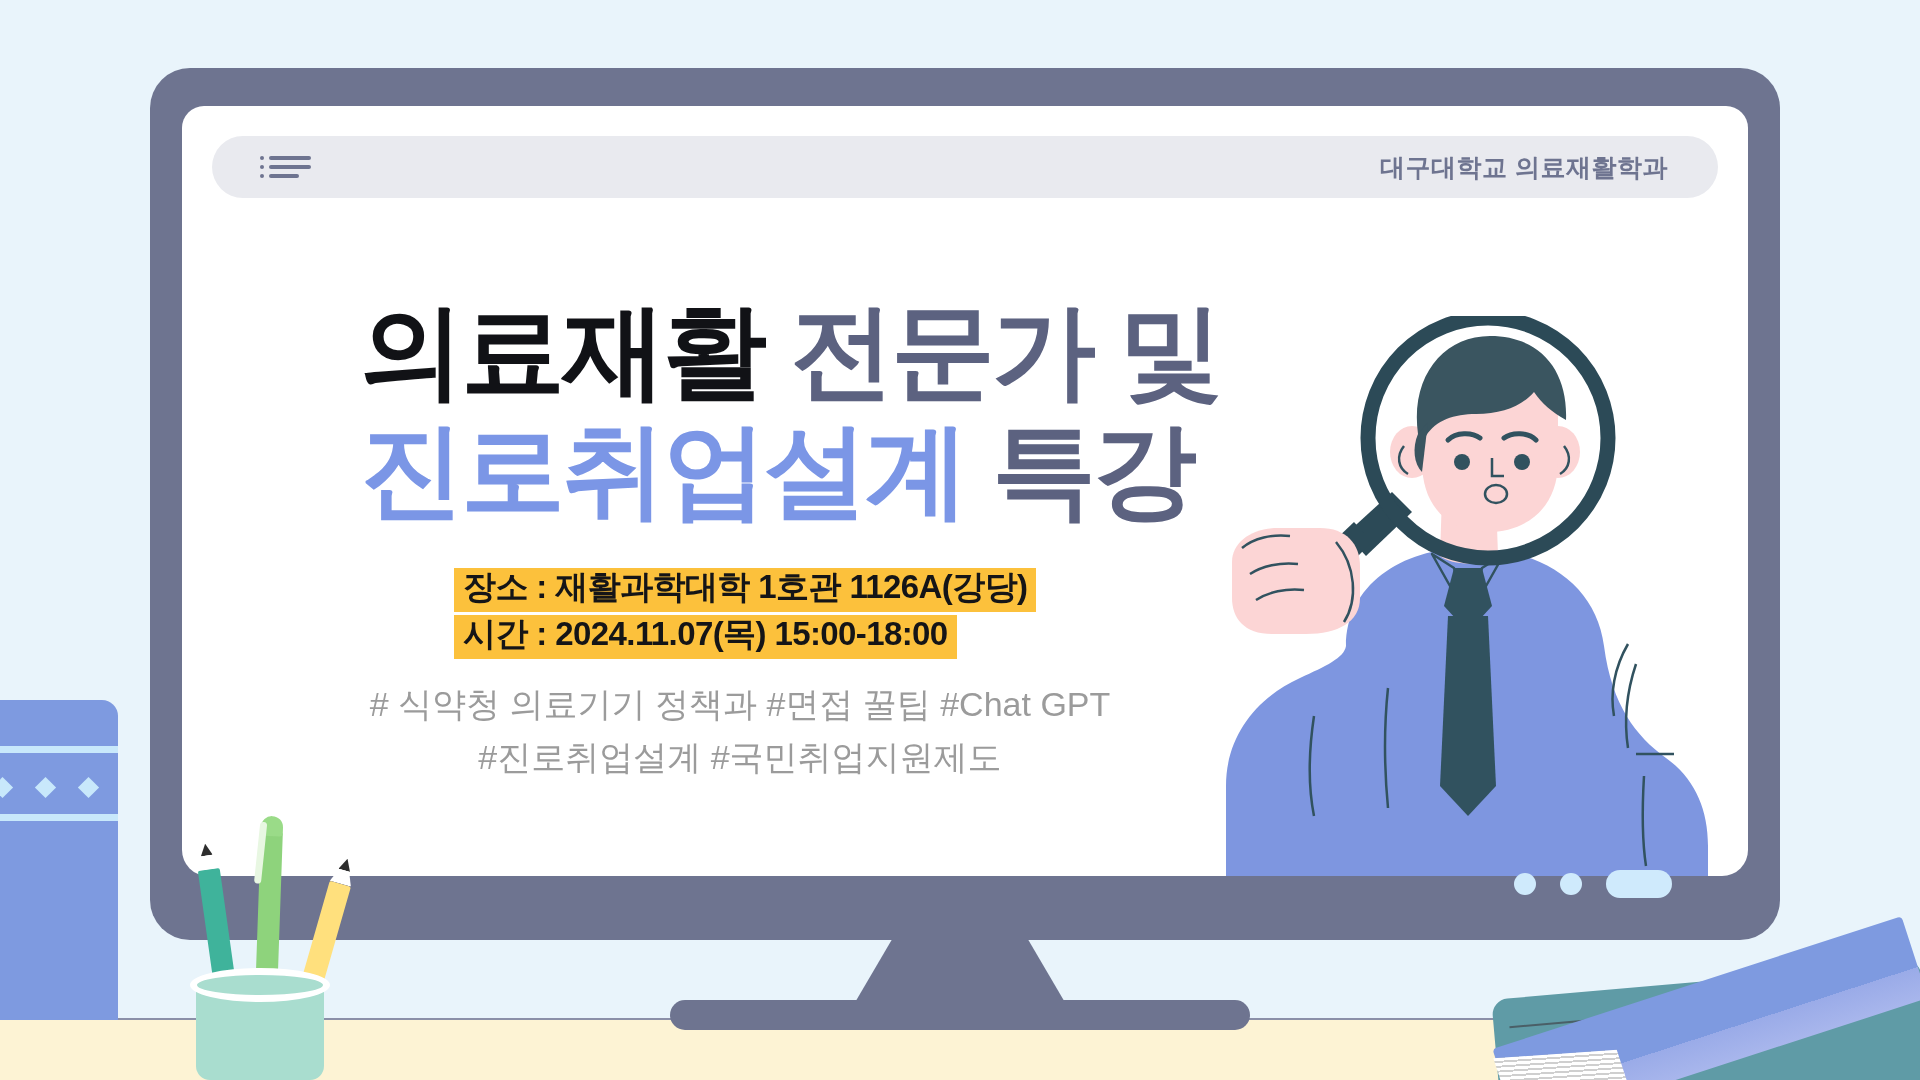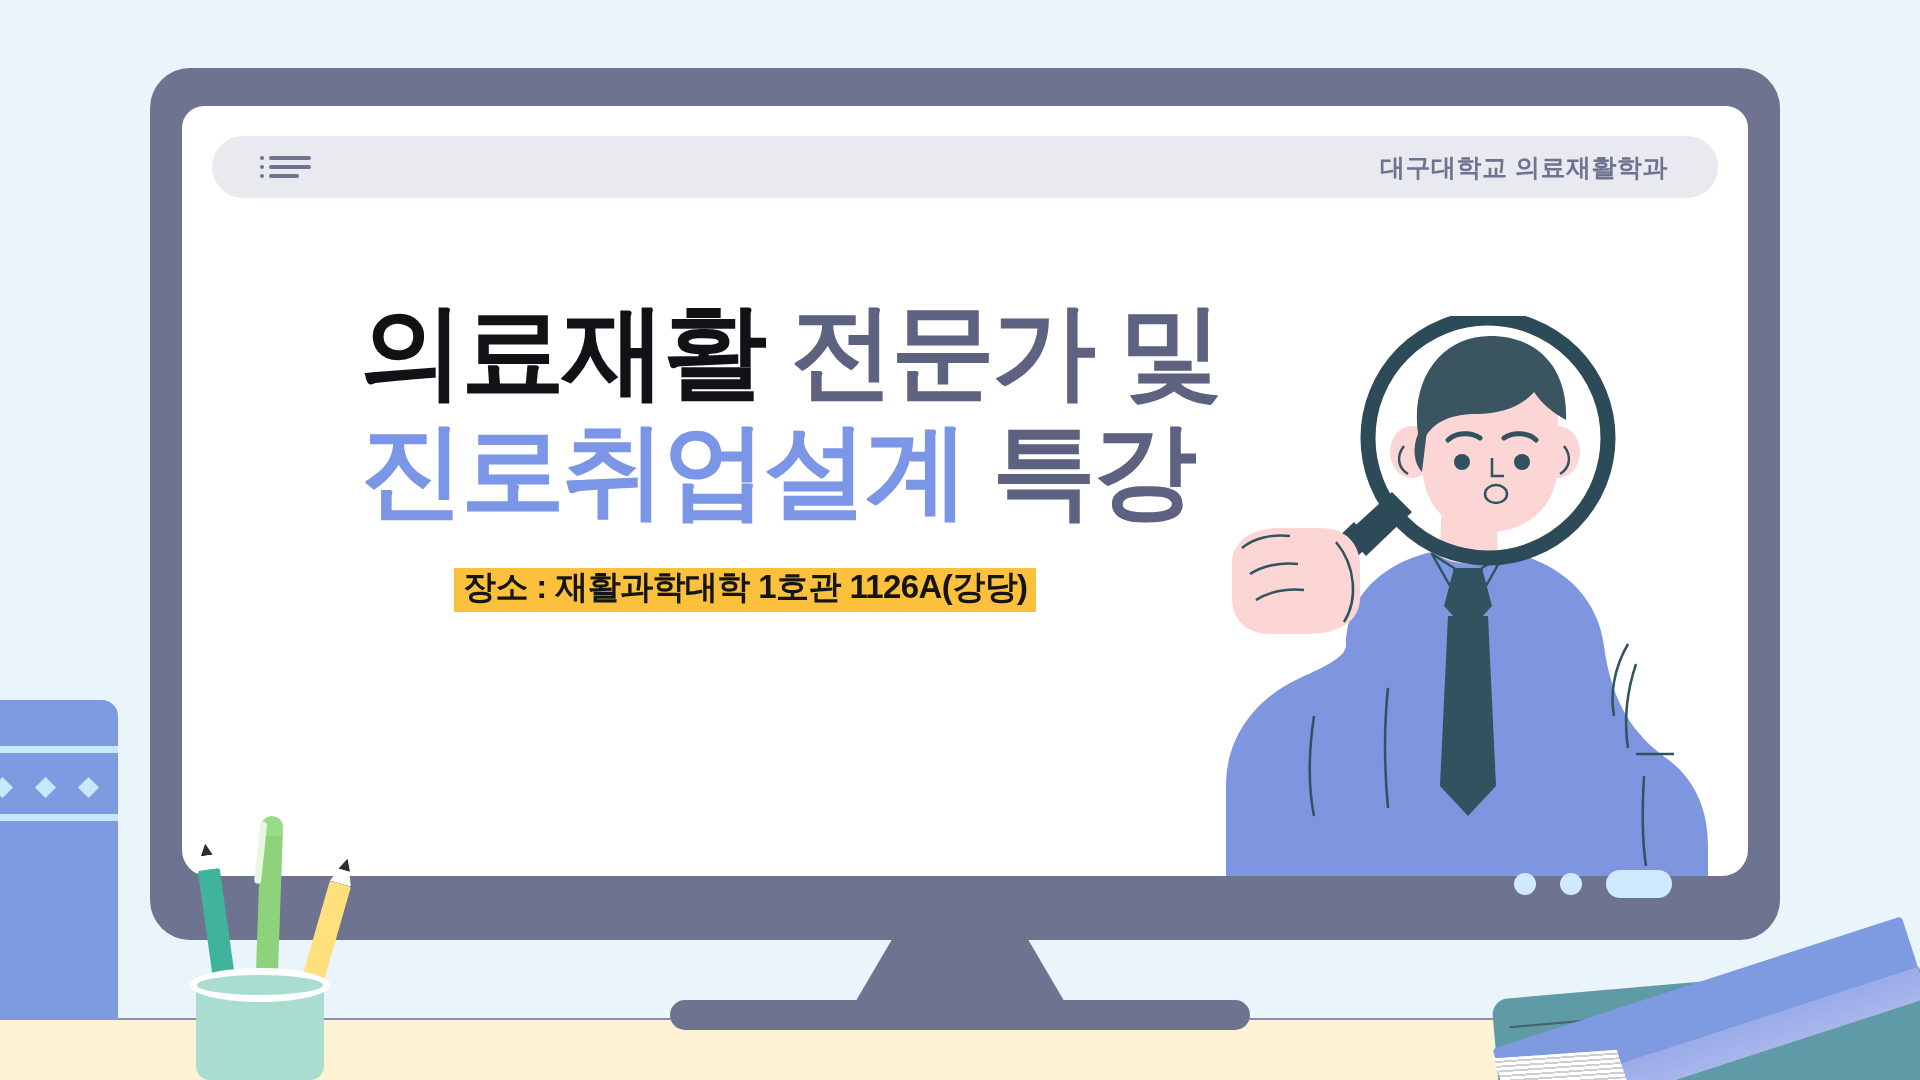--- a/index.html
+++ b/index.html
@@ -236,22 +236,29 @@
           </div>
           <div class="title-line">
             <span class="t-blue">진로취업설계</span><span class="t-gray"> 특강</span>
           </div>
         </div>
 
         <div id="info-block">
           <div class="info-row">
             <span class="hl">장소 : 재활과학대학 1호관 1126A(강당)</span>
           </div>
-        </div>
-
+          <div class="info-row">
+            <span class="hl">시간 : 2024.11.07(목) 15:00-18:00</span>
+          </div>
+        </div>
+
+        <div id="tags-block">
+          <span class="tag-line"># 식약청 의료기기 정책과 #면접 꿀팁 #Chat GPT</span>
+          <span class="tag-line">#진로취업설계 #국민취업지원제도</span>
+        </div>
 
         <div id="illustration">
           <svg viewBox="0 0 560 560" width="560" height="560" xmlns="http://www.w3.org/2000/svg">
 
             <g>
               <path d="M150 330 C150 270 205 232 272 232 C345 232 400 268 408 330
                        C416 390 440 420 470 442 C498 462 512 492 512 530 L512 560
                        L30 560 L30 470 C30 420 60 382 104 362 C130 350 148 342 150 330 Z" fill="#7e96e0"></path>
 
               <path d="M236 236 L272 300 L308 236 C296 230 250 230 236 236 Z" fill="#7e96e0"></path>

